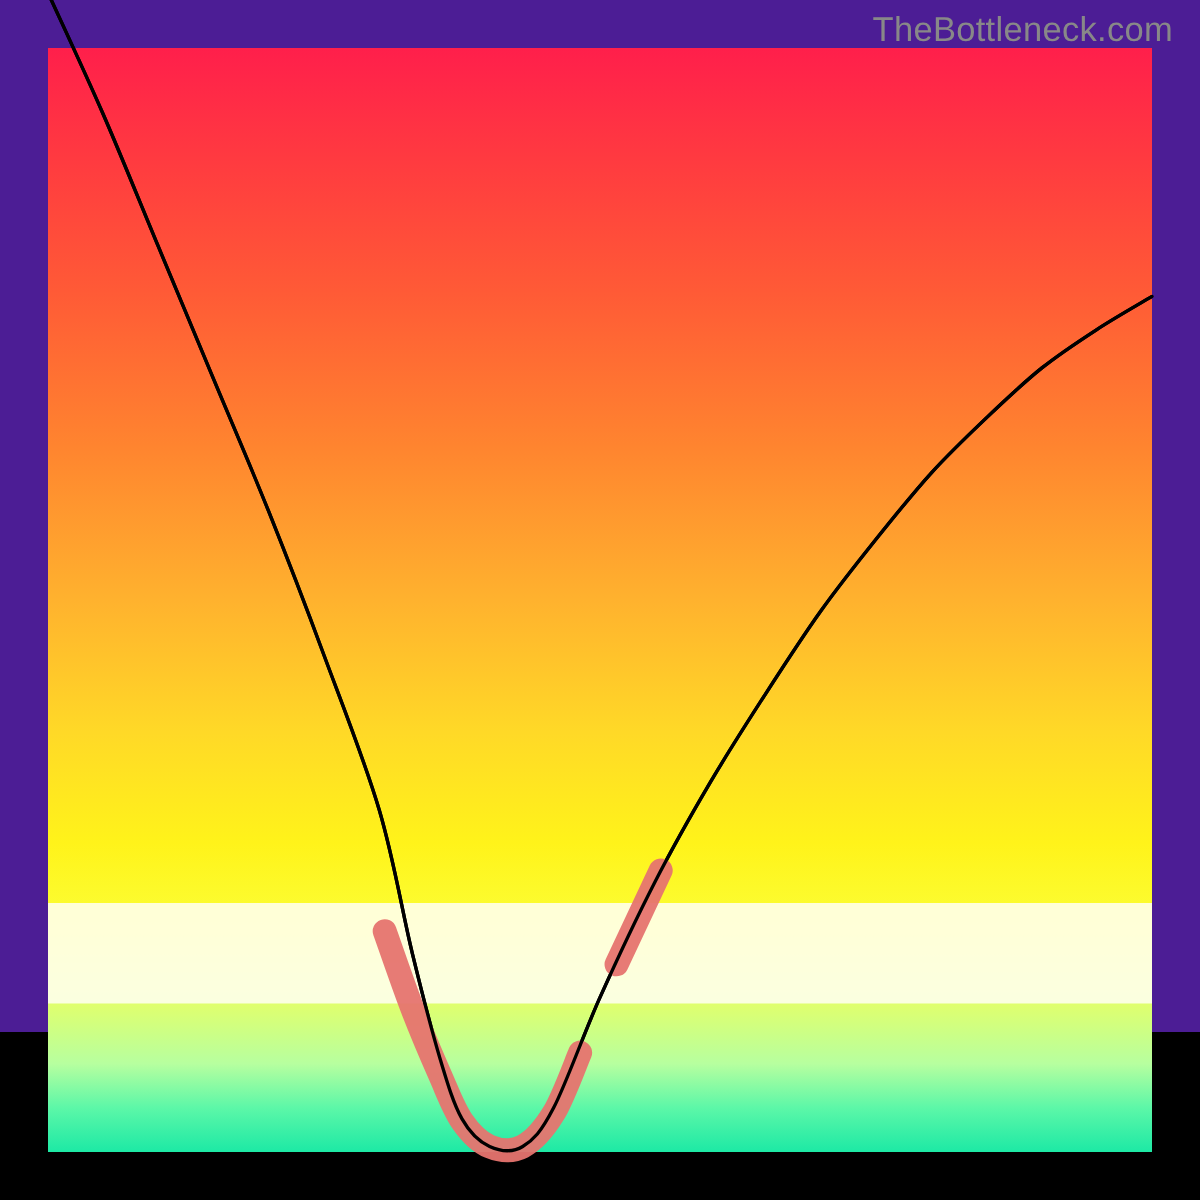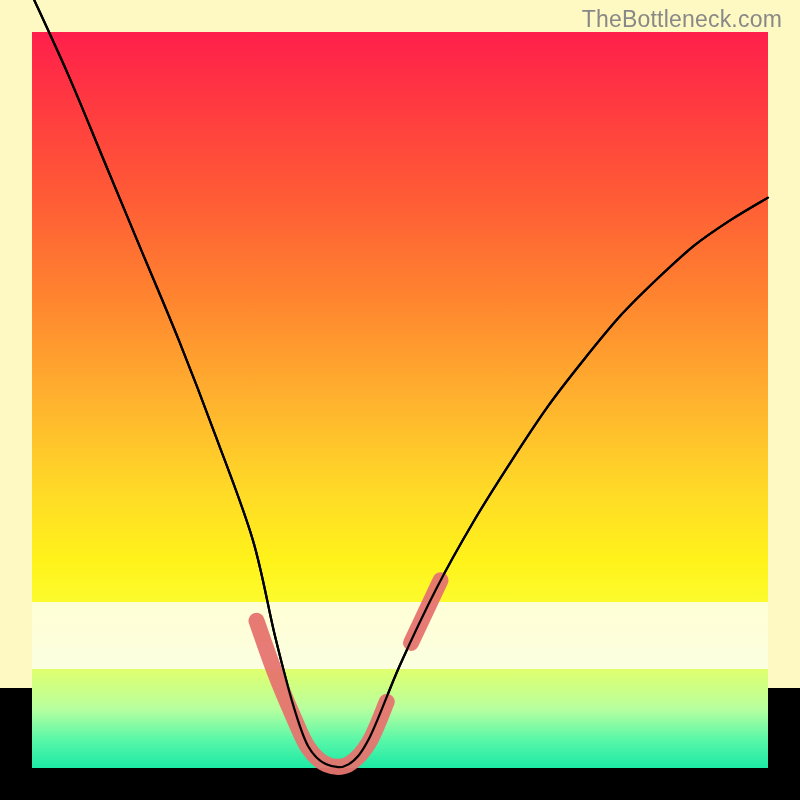--- a/index.html
+++ b/index.html
@@ -10,21 +10,21 @@
     background: #000;
     overflow: hidden;
     font-family: Arial, Helvetica, sans-serif;
   }
   .frame {
     position: absolute;
     top: 0;
     left: 0;
     width: 800px;
     height: 688px;
-    background: #fef9c3;
+    background: #4c1d95;
   }
   .plot-area {
     position: absolute;
     top: 32px;
     left: 32px;
     width: 736px;
     height: 736px;
     background: linear-gradient(to bottom,
       #ff1f4b 0%,
       #ff3a40 10%,

